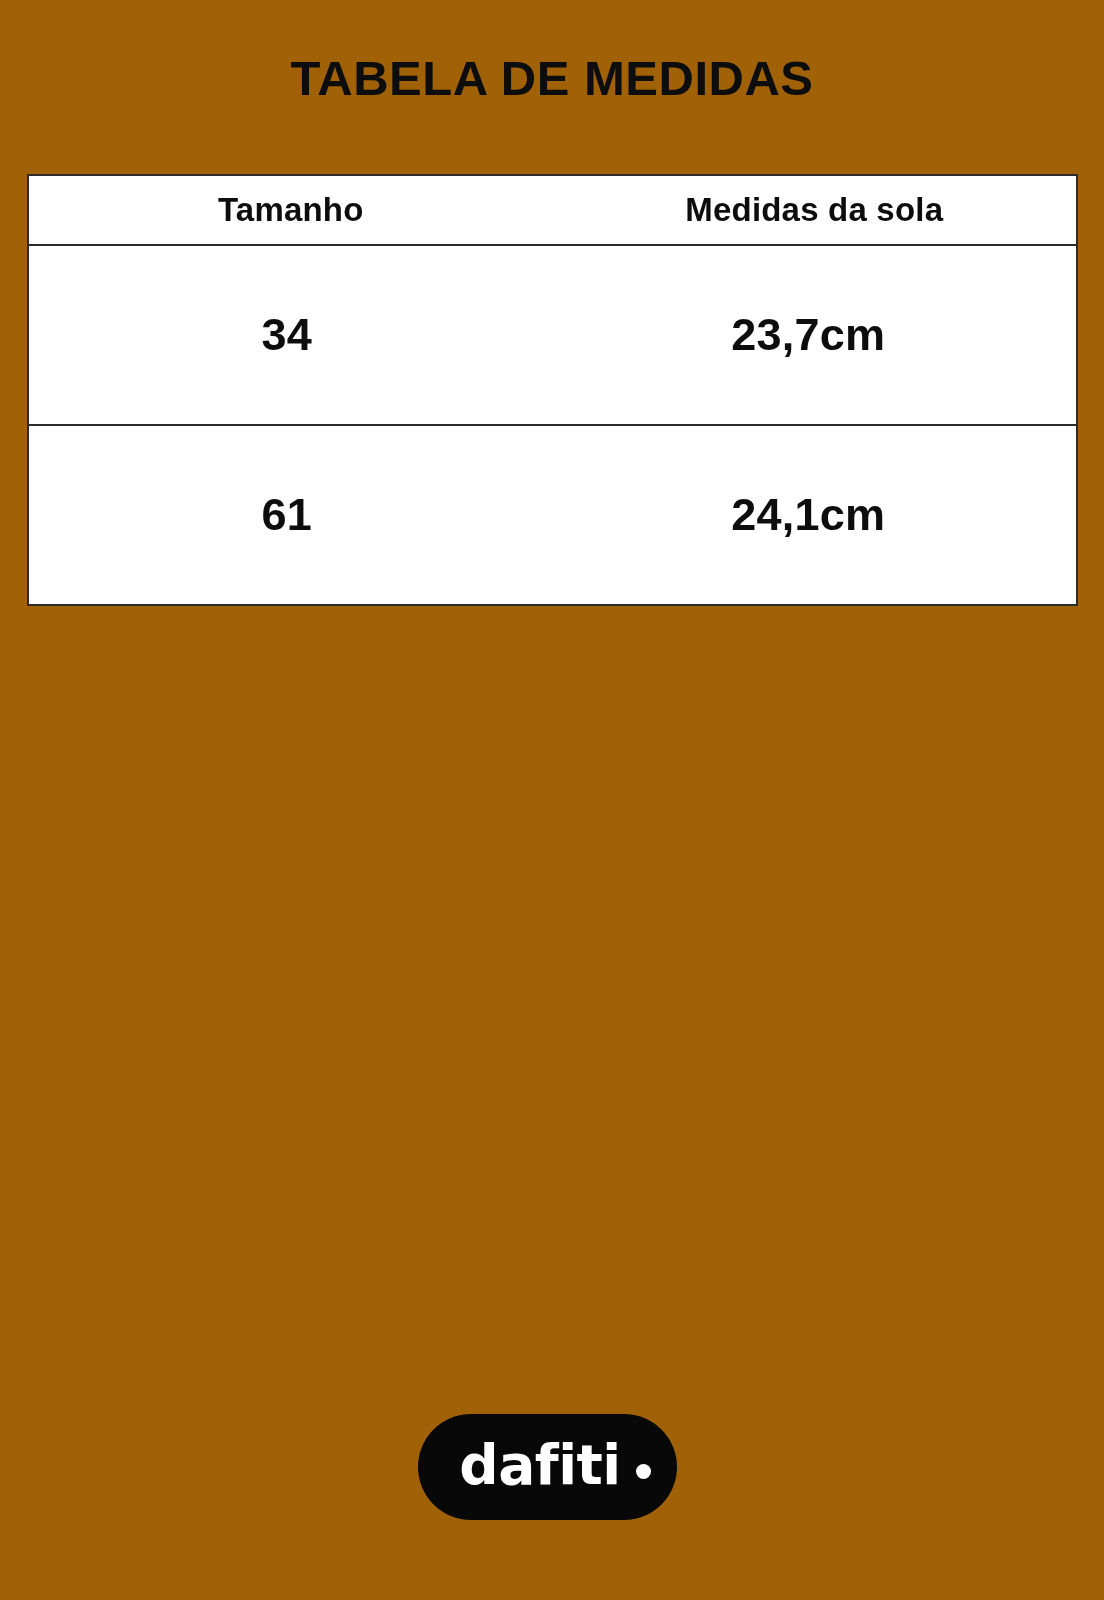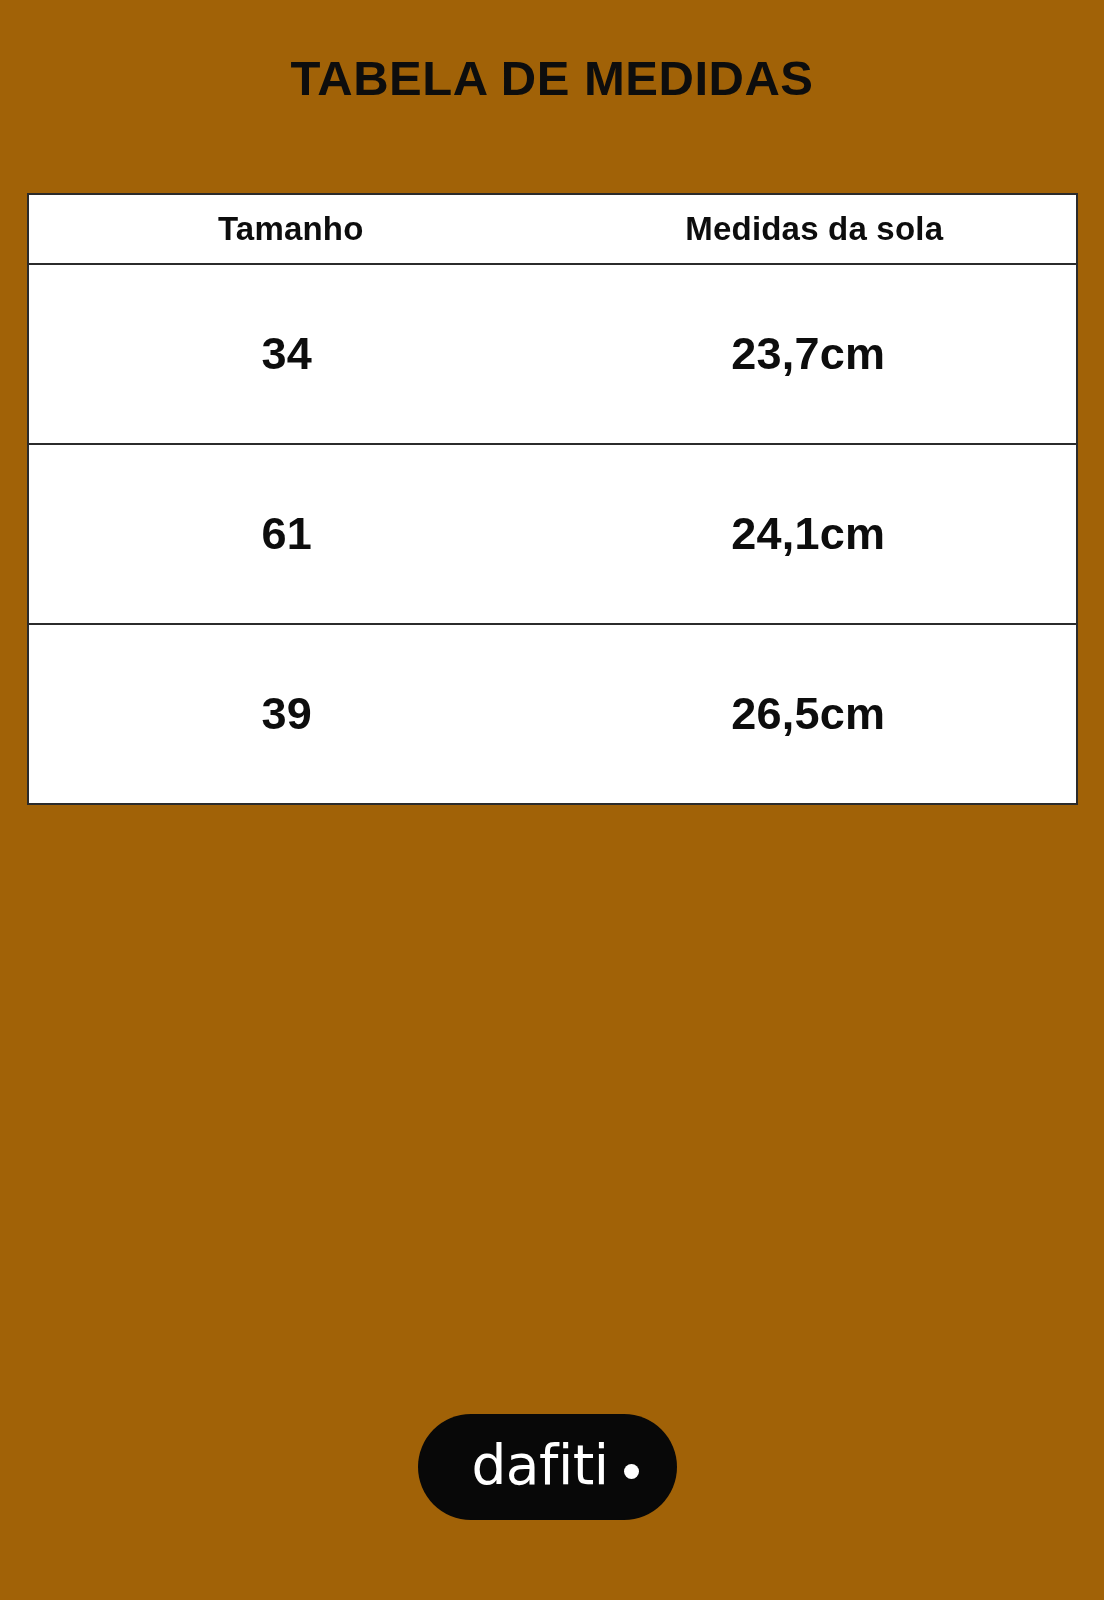--- a/index.html
+++ b/index.html
@@ -34,21 +34,21 @@
     letter-spacing: 0.5px;
     color: #0d0d0d;
     line-height: 1.08;
     white-space: nowrap;
   }
 
   
   .size-table {
     position: absolute;
     left: 27px;
-    top: 193px;
+    top: 174px;
     width: 1051px;          
     border: 2px solid #2b2b2b;
     border-collapse: collapse;
     box-sizing: border-box;
     background: #ffffff;
   }
   .size-table table {
     width: 100%;
     border-collapse: collapse;
     table-layout: fixed;
@@ -101,21 +101,21 @@
     display: flex;
     align-items: center;
     justify-content: center;
     gap: 15px;
     box-sizing: border-box;
     padding-bottom: 4px;
   }
   .brand-wordmark {
     color: #ffffff;
     font-size: 55px;
-    font-weight: 400;
+    font-weight: 700;
     letter-spacing: -0.5px;
     line-height: 1;
     font-family: "DejaVu Sans", "Liberation Sans", sans-serif;
     margin-left: 15px;
   }
   .brand-dot {
     width: 15px;
     height: 15px;
     border-radius: 50%;
     background: #ffffff;
@@ -144,24 +144,20 @@
       </thead>
       <tbody>
         <tr>
           <td class="cell-size">34</td>
           <td class="cell-meas">23,7cm</td>
         </tr>
         <tr>
           <td class="cell-size">61</td>
           <td class="cell-meas">24,1cm</td>
         </tr>
-        <tr>
-          <td class="cell-size">39</td>
-          <td class="cell-meas">26,5cm</td>
-        </tr>
       </tbody>
     </table>
   </div>
 
   <div class="brand-logo">
     <span class="brand-wordmark">dafiti</span>
     <span class="brand-dot"></span>
   </div>
 
 </div>

